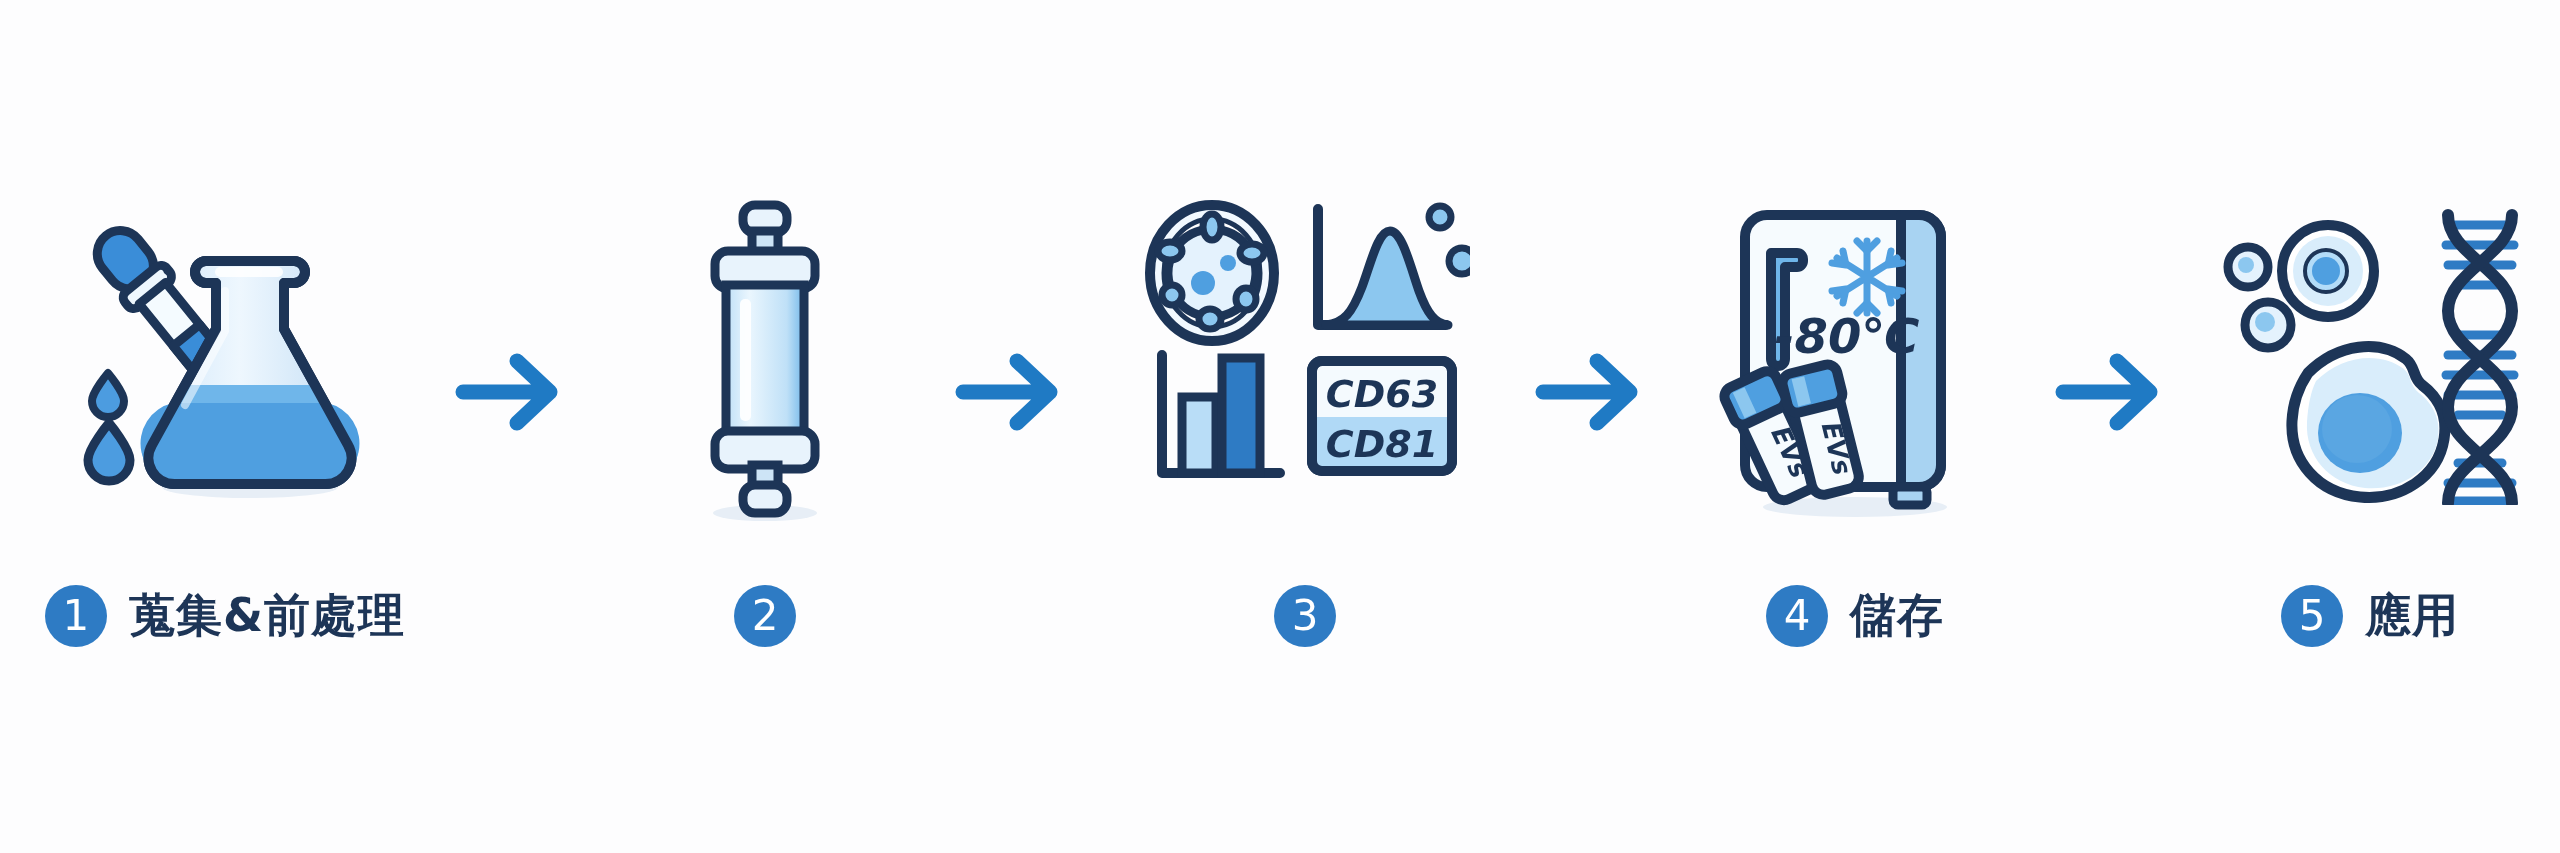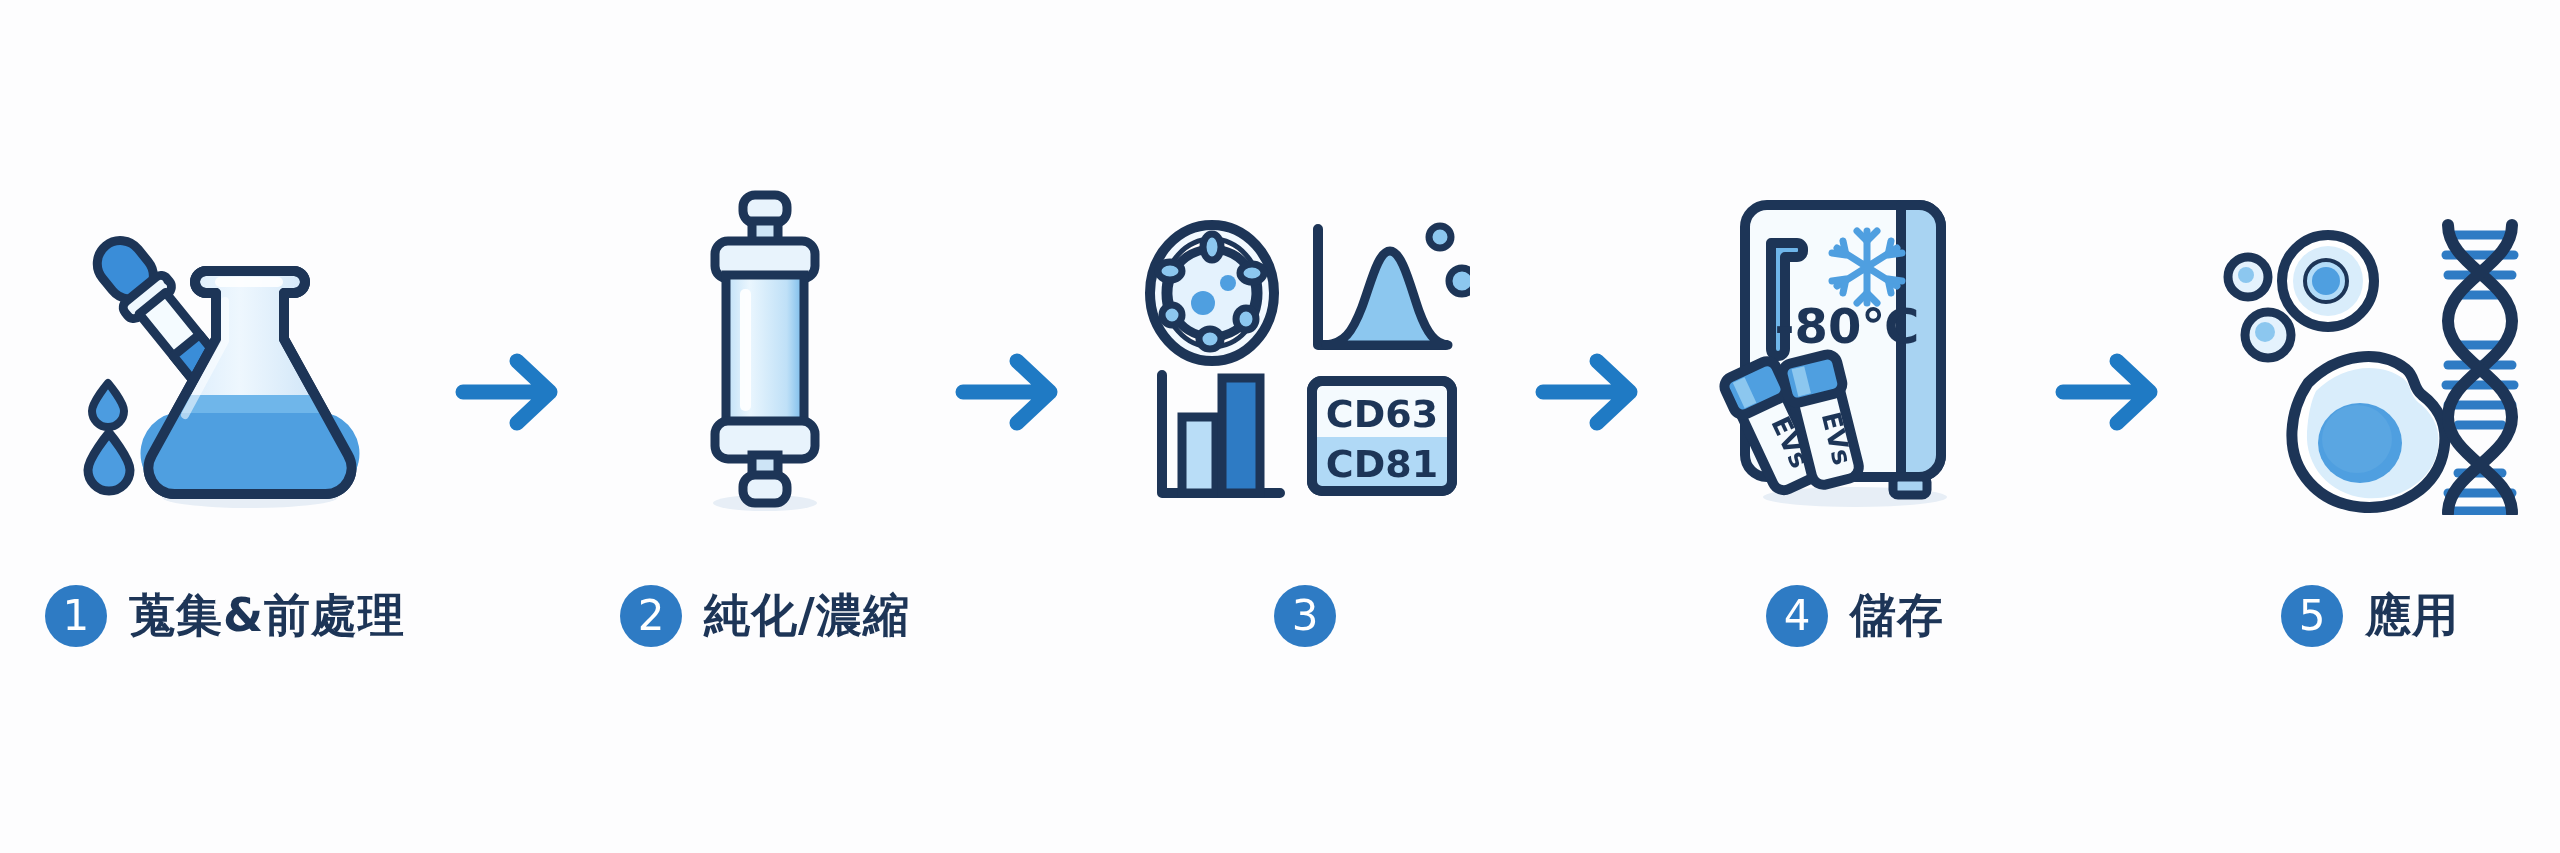--- a/index.html
+++ b/index.html
@@ -28,23 +28,24 @@
     flex-direction: column;
     align-items: center;
     justify-content: flex-start;
     height: 560px;
     position: relative;
   }
   .step-icon {
     height: 320px;
     width: 100%;
     display: flex;
-    align-items: flex-end;
+    align-items: flex-start;
     justify-content: center;
     margin-top: 48px;
+    font-style: italic;
   }
   .step-label-row {
     display: flex;
     flex-direction: row;
     align-items: center;
     justify-content: center;
     margin-top: 70px;
     gap: 22px;
   }
   .badge {
@@ -155,21 +156,20 @@
         <rect x="35" y="56" width="100" height="38" rx="13" fill="#e8f3fc" stroke="#1d3557" stroke-width="9"></rect>
         <rect x="46" y="90" width="78" height="150" fill="url(#colFill)" stroke="#1d3557" stroke-width="9"></rect>
         <rect x="60" y="104" width="11" height="122" rx="5" fill="#ffffff" opacity="0.9"></rect>
         <rect x="35" y="236" width="100" height="38" rx="13" fill="#e8f3fc" stroke="#1d3557" stroke-width="9"></rect>
         <rect x="72" y="270" width="26" height="26" fill="#cde4f6" stroke="#1d3557" stroke-width="9"></rect>
         <rect x="63" y="290" width="44" height="28" rx="12" fill="#e8f3fc" stroke="#1d3557" stroke-width="9"></rect>
       </svg>
     </div>
     <div class="step-label-row">
       <div class="badge">2</div>
-      <div class="step-title">純化/濃縮</div>
     </div>
   </div>
 
   <div class="arrow">
     <svg width="120" height="90" viewBox="0 0 120 90">
       <path d="M8 45 h86 M62 14 l33 31 -33 31" fill="none" stroke="#1f7ac4" stroke-width="15" stroke-linecap="round" stroke-linejoin="round"></path>
     </svg>
   </div>
 
   <div class="step s3">

